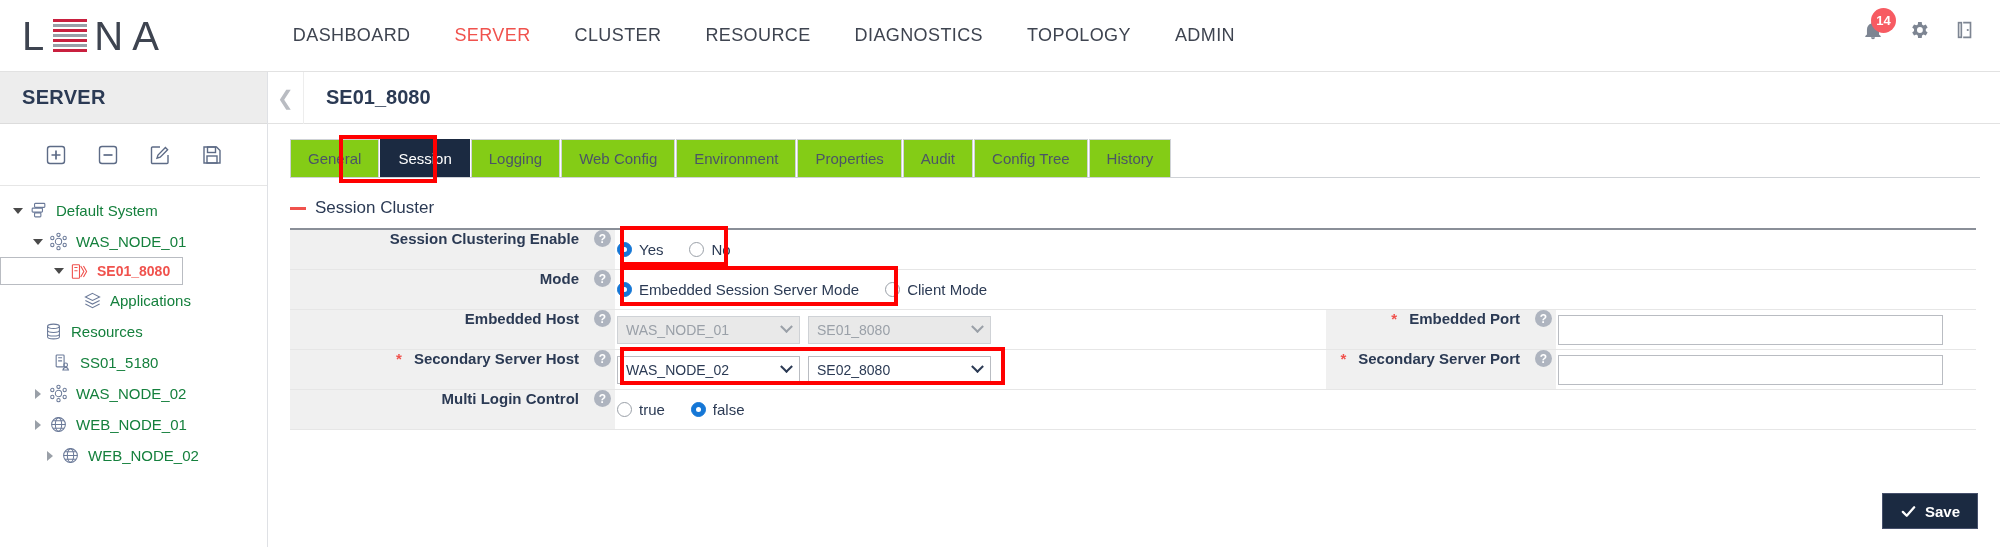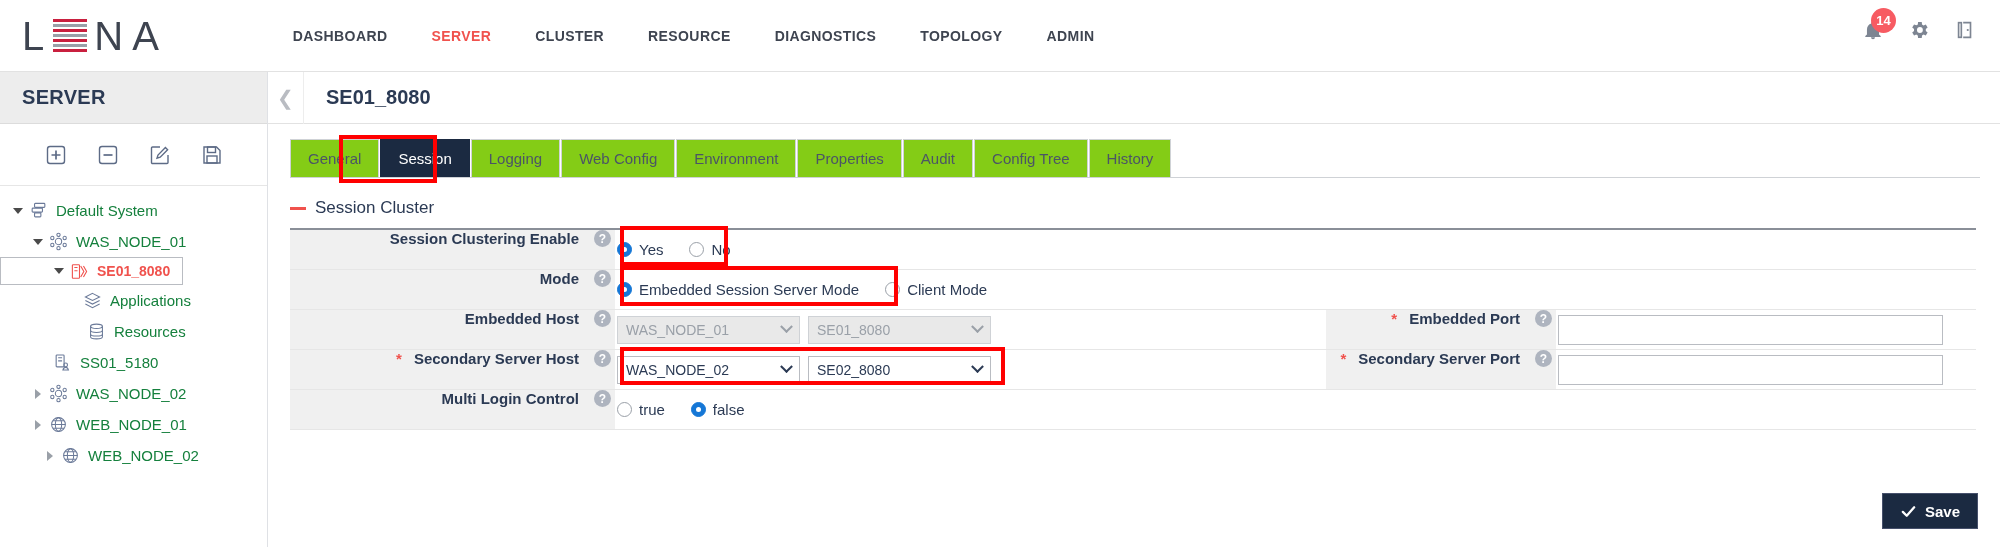--- a/index.html
+++ b/index.html
@@ -23,21 +23,21 @@
          font-size:40px; font-weight:400; letter-spacing:2px; color:#3e4450; }
   .logo .ch{ font-family:"Liberation Sans", sans-serif; line-height:1; }
   .logo-e{ display:inline-flex; flex-direction:column; justify-content:center;
            width:34px; height:33px; gap:2.5px; }
   .logo-e i{ display:block; height:3.2px; width:100%; }
   .logo-e i:nth-child(odd){ background:#c9203f; }
   .logo-e i:nth-child(even){ background:#9aa0a8; }
 
   .mainnav{ display:flex; align-items:center; margin-left:110px; gap:0; }
   .mainnav a{
-    font-size:14px; font-weight:700; letter-spacing:.4px;
+    font-size:18px; font-weight:400; letter-spacing:.4px;
     color:#3e4450; text-decoration:none; padding:0 22px; white-space:nowrap;
   }
   .mainnav a.active{ color:#f0524d; }
 
   .topicons{ position:absolute; right:22px; top:0; height:60px;
              display:flex; align-items:center; gap:20px; }
   .ticon{ position:relative; width:26px; height:26px; display:flex;
           align-items:center; justify-content:center; color:#7d8592; }
   .badge{
     position:absolute; top:-9px; right:-10px; min-width:25px; height:25px;
@@ -299,21 +299,21 @@
       <span class="tico">
         <svg width="19" height="19" viewBox="0 0 24 24" fill="none" stroke="currentColor" stroke-width="1.3">
             <path d="M12 3l9 4.5-9 4.5-9-4.5z"></path>
             <path d="M3 12l9 4.5 9-4.5"></path>
             <path d="M3 16.5L12 21l9-4.5"></path>
           </svg>
       </span>
       <span class="tlabel">Applications</span>
     </div>
 
-    <div class="tnode" style="padding-left:84px">
+    <div class="tnode" style="padding-left:41px">
       <span class="tico">
         <svg width="19" height="19" viewBox="0 0 24 24" fill="none" stroke="currentColor" stroke-width="1.3">
             <ellipse cx="12" cy="5.5" rx="7.5" ry="2.8"></ellipse>
             <path d="M4.5 5.5v13c0 1.6 3.4 2.8 7.5 2.8s7.5-1.2 7.5-2.8v-13"></path>
             <path d="M4.5 10.5c0 1.6 3.4 2.8 7.5 2.8s7.5-1.2 7.5-2.8"></path>
             <path d="M4.5 15c0 1.5 3.4 2.7 7.5 2.7s7.5-1.2 7.5-2.7"></path>
           </svg>
       </span>
       <span class="tlabel">Resources</span>
     </div>

